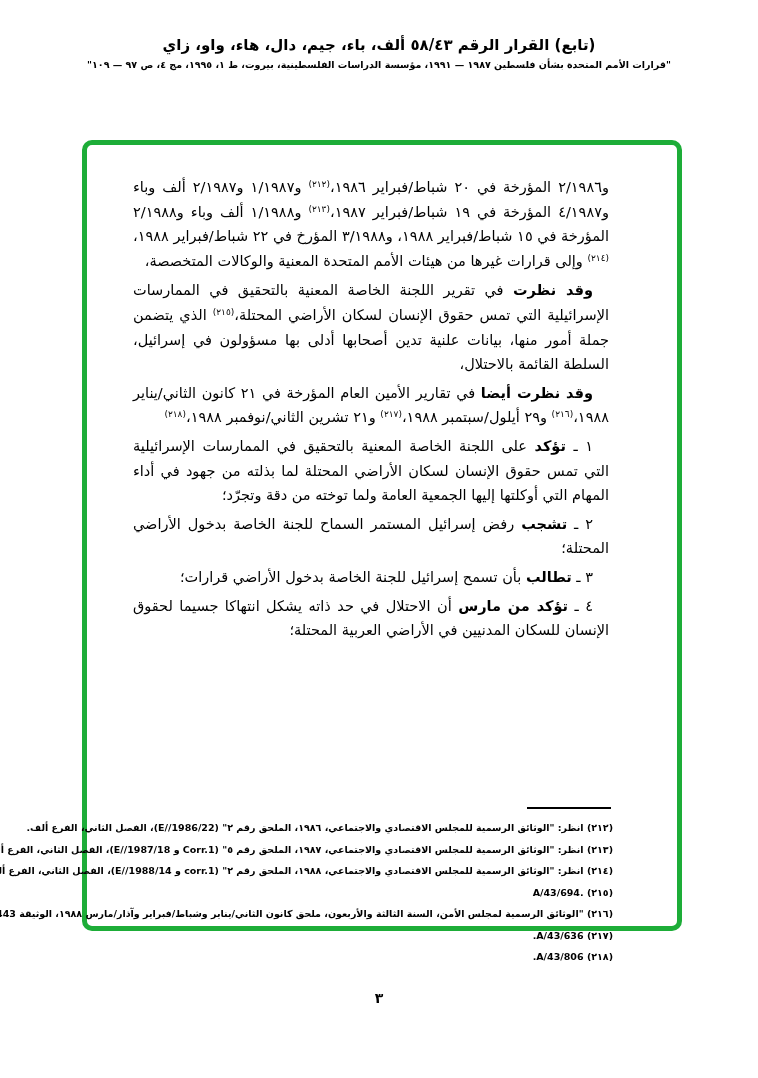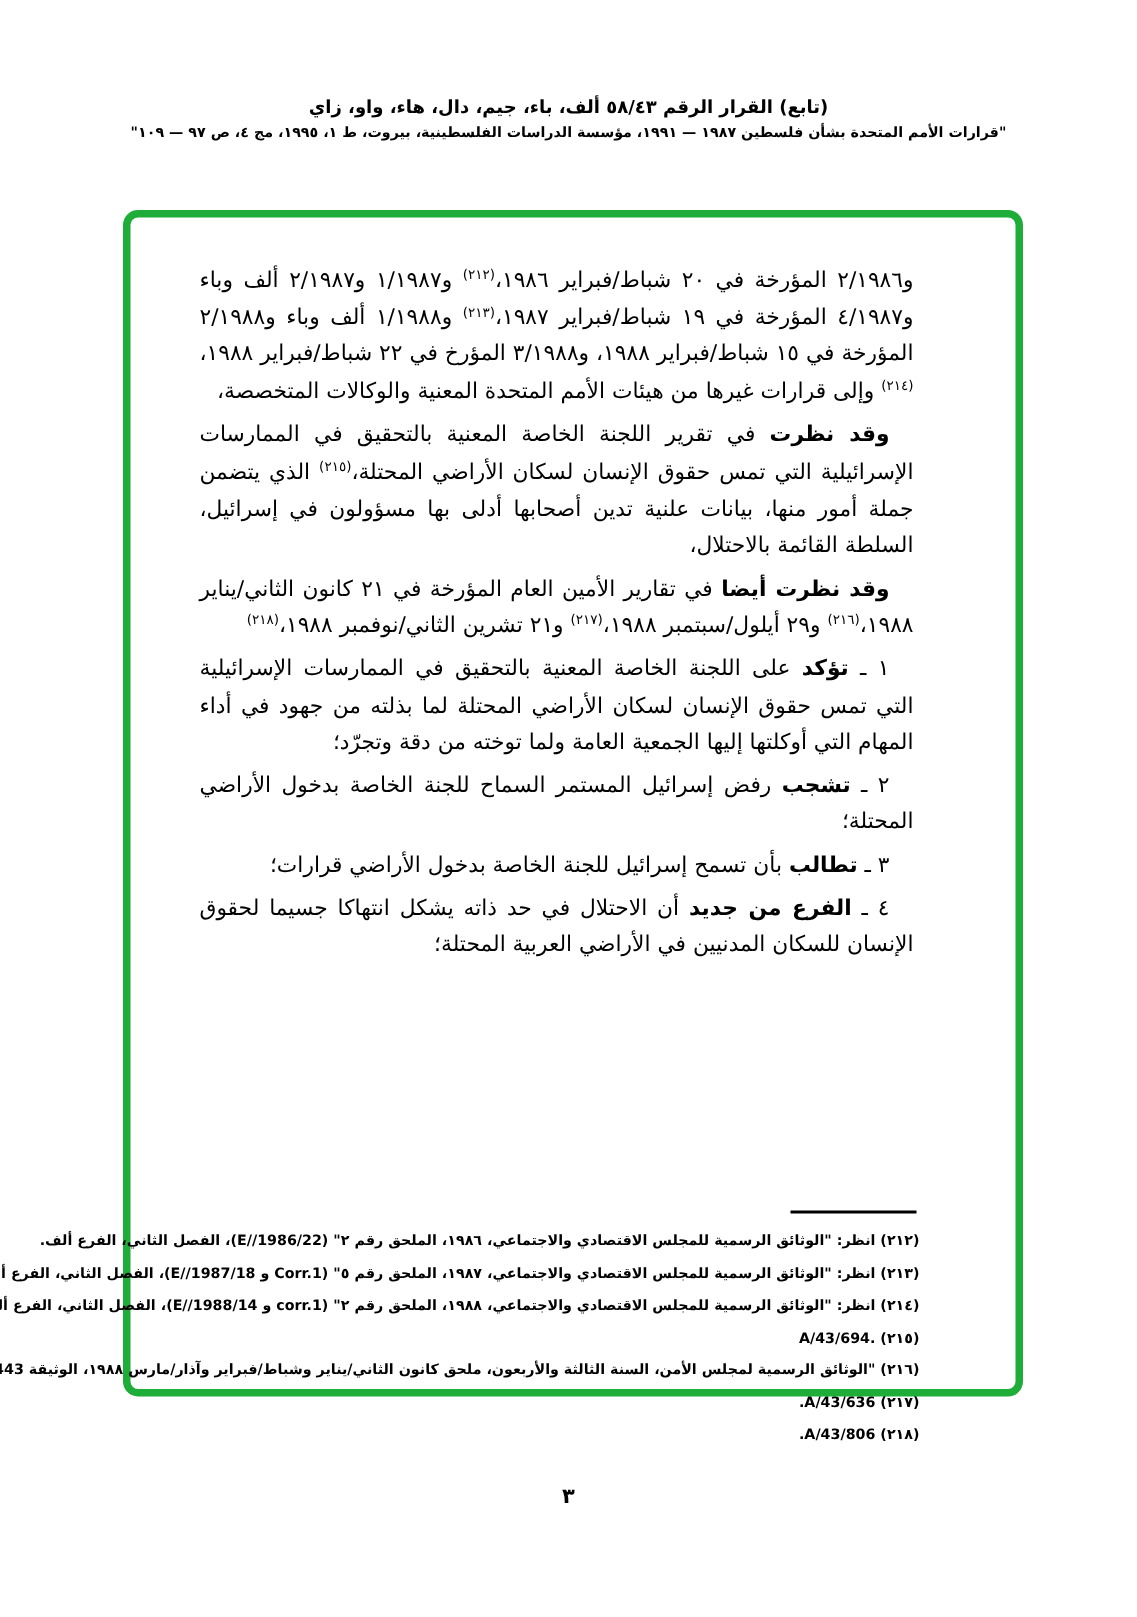--- a/index.html
+++ b/index.html
@@ -2,22 +2,22 @@
 <html lang="ar"><head>
 <meta charset="utf-8">
 <style>
   * { margin:0; padding:0; box-sizing:border-box; }
   html,body { background:#ffffff; }
   body {
     width:758px; height:1078px; position:relative; overflow:hidden;
     font-family:"DejaVu Sans", sans-serif; color:#000;
   }
   .hdr-title {
-    direction:rtl; text-align:center; font-weight:700; font-size:12px;
-    padding-top:64px;
+    direction:rtl; text-align:center; font-weight:700; font-size:15px;
+    padding-top:36px;
   }
   .hdr-src {
     direction:rtl; text-align:center; font-weight:700; font-size:9.5px;
     margin-top:5px;
   }
   .frame {
     position:absolute; left:82px; top:140px; width:600px; height:791px;
     border:5px solid #1dad38; border-radius:10px; background:#fff;
   }
   .doc {
@@ -57,21 +57,21 @@
     <p><b>وقد نظرت</b><span> في تقرير اللجنة الخاصة المعنية بالتحقيق في الممارسات الإسرائيلية التي تمس حقوق الإنسان لسكان الأراضي المحتلة،</span><sup>(٢١٥)</sup><span> الذي يتضمن جملة أمور منها، بيانات علنية تدين أصحابها أدلى بها مسؤولون في إسرائيل، السلطة القائمة بالاحتلال،</span></p>
 
     <p><b>وقد نظرت أيضا</b><span> في تقارير الأمين العام المؤرخة في ٢١ كانون الثاني/يناير ١٩٨٨،</span><sup>(٢١٦)</sup><span> و٢٩ أيلول/سبتمبر ١٩٨٨،</span><sup>(٢١٧)</sup><span> و٢١ تشرين الثاني/نوفمبر ١٩٨٨،</span><sup>(٢١٨)</sup></p>
 
     <p><span>١</span><span> ـ </span><b>تؤكد</b><span> على اللجنة الخاصة المعنية بالتحقيق في الممارسات الإسرائيلية التي تمس حقوق الإنسان لسكان الأراضي المحتلة لما بذلته من جهود في أداء المهام التي أوكلتها إليها الجمعية العامة ولما توخته من دقة وتجرّد؛</span></p>
 
     <p><span>٢</span><span> ـ </span><b>تشجب</b><span> رفض إسرائيل المستمر السماح للجنة الخاصة بدخول الأراضي المحتلة؛</span></p>
 
     <p><span>٣</span><span> ـ </span><b>تطالب</b><span> بأن تسمح إسرائيل للجنة الخاصة بدخول الأراضي قرارات؛</span></p>
 
-    <p><span>٤</span><span> ـ </span><b>الفرع من جديد</b><span> أن الاحتلال في حد ذاته يشكل انتهاكا جسيما لحقوق الإنسان للسكان المدنيين في الأراضي العربية المحتلة؛</span></p>
+    <p><span>٤</span><span> ـ </span><b>تؤكد من مارس</b><span> أن الاحتلال في حد ذاته يشكل انتهاكا جسيما لحقوق الإنسان للسكان المدنيين في الأراضي العربية المحتلة؛</span></p>
   </div>
 
   <div class="fn-sep"></div>
 
   <div class="fns">
     <div class="fn"><span>(٢١٢) </span><span>انظر: "الوثائق الرسمية للمجلس الاقتصادي والاجتماعي، ١٩٨٦، الملحق رقم ٢" </span><span class="ltr" dir="ltr">(E//1986/22)</span><span>، الفصل الثاني، الفرع ألف.</span></div>
     <div class="fn"><span>(٢١٣) </span><span>انظر: "الوثائق الرسمية للمجلس الاقتصادي والاجتماعي، ١٩٨٧، الملحق رقم ٥" </span><span class="ltr" dir="ltr">(E//1987/18 و Corr.1)</span><span>، الفصل الثاني، الفرع ألف.</span></div>
     <div class="fn"><span>(٢١٤) </span><span>انظر: "الوثائق الرسمية للمجلس الاقتصادي والاجتماعي، ١٩٨٨، الملحق رقم ٢" </span><span class="ltr" dir="ltr">(E//1988/14 و corr.1)</span><span>، الفصل الثاني، الفرع ألف.</span></div>
     <div class="fn"><span>(٢١٥) </span><span class="ltr" dir="ltr">A/43/694.</span></div>
     <div class="fn"><span>(٢١٦) </span><span>"الوثائق الرسمية لمجلس الأمن، السنة الثالثة والأربعون، ملحق كانون الثاني/يناير وشباط/فبراير وآذار/مارس ١٩٨٨، الوثيقة </span><span class="ltr" dir="ltr">S/19443</span></div>

